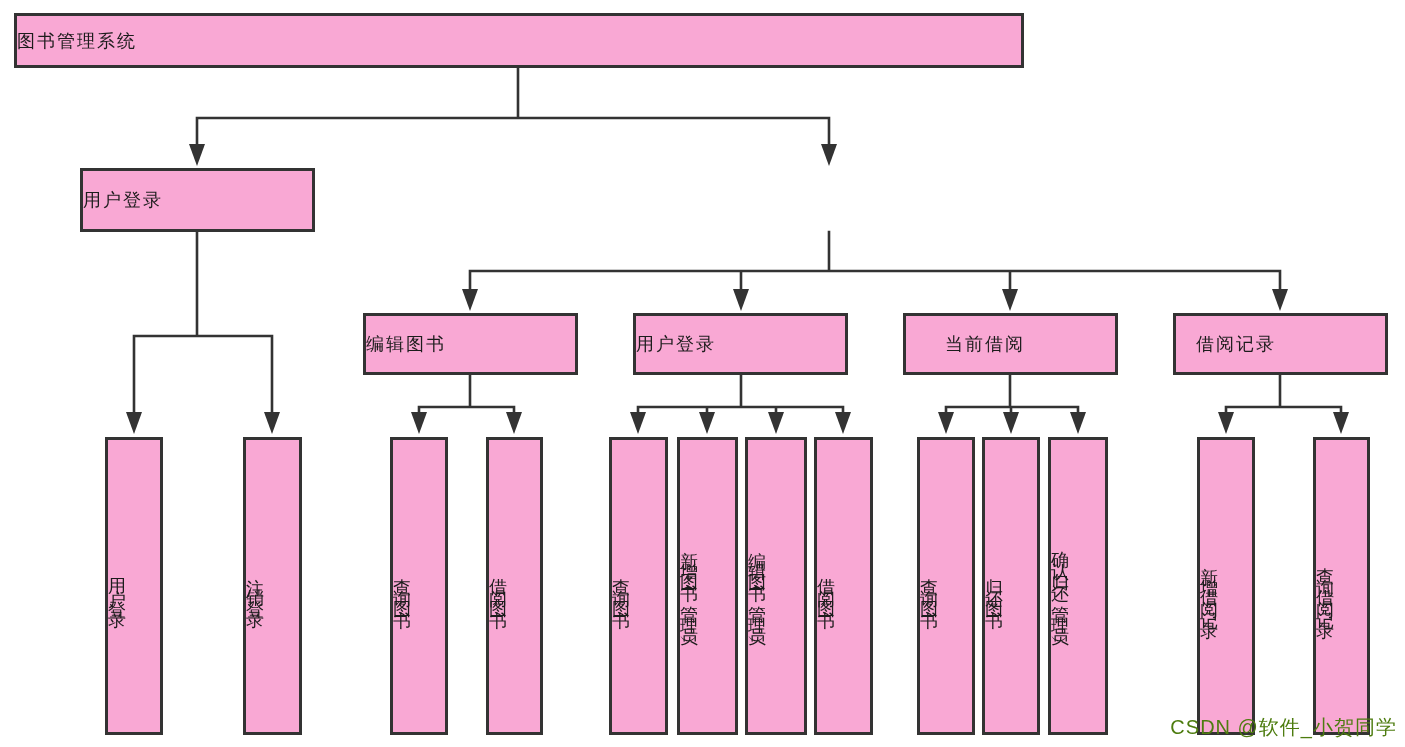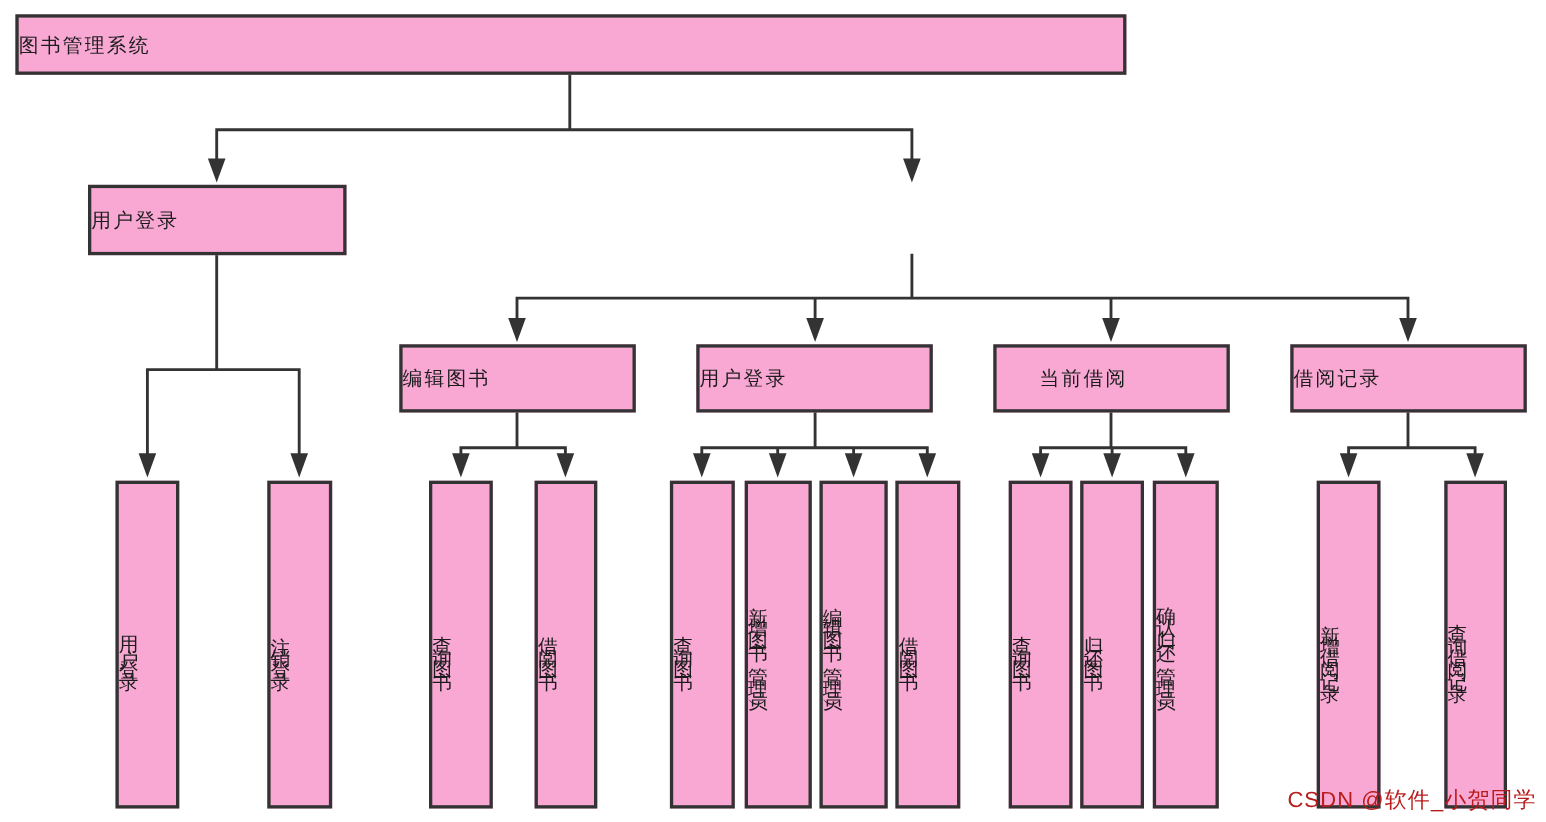--- a/index.html
+++ b/index.html
@@ -43,21 +43,21 @@
     font-size: 18px;
     line-height: 1;
     letter-spacing: 11px;
     color: #1c1c1c;
   }
   #watermark {
     position: absolute;
     right: 8px;
     top: 714px;
     font-size: 20px;
-    color: #b91c1c;
+    color: #4d7c0f;
     letter-spacing: 1px;
     white-space: nowrap;
     z-index: 3;
   }
 </style>
 </head>
 <body>
 
 <div id="canvas">
 
@@ -111,21 +111,21 @@
 
   <div class="node" style="left:363px; top:313px; width:215px; height:62px;">
     <span class="hlabel">编辑图书</span>
   </div>
   <div class="node" style="left:633px; top:313px; width:215px; height:62px;">
     <span class="hlabel">用户登录</span>
   </div>
   <div class="node" style="left:903px; top:313px; width:215px; height:62px;padding-left:39px;">
     <span class="hlabel">当前借阅</span>
   </div>
-  <div class="node" style="left:1173px; top:313px; width:215px; height:62px;">
+  <div class="node" style="left:1173px; top:313px; width:215px; height:62px;padding-left:20px;">
     <span class="hlabel">借阅记录</span>
   </div>
 
   <div class="node" style="left:105px; top:437px; width:58px; height:298px;">
     <span class="vlabel">用户登录</span>
   </div>
   <div class="node" style="left:243px; top:437px; width:59px; height:298px;">
     <span class="vlabel">注销登录</span>
   </div>
 

